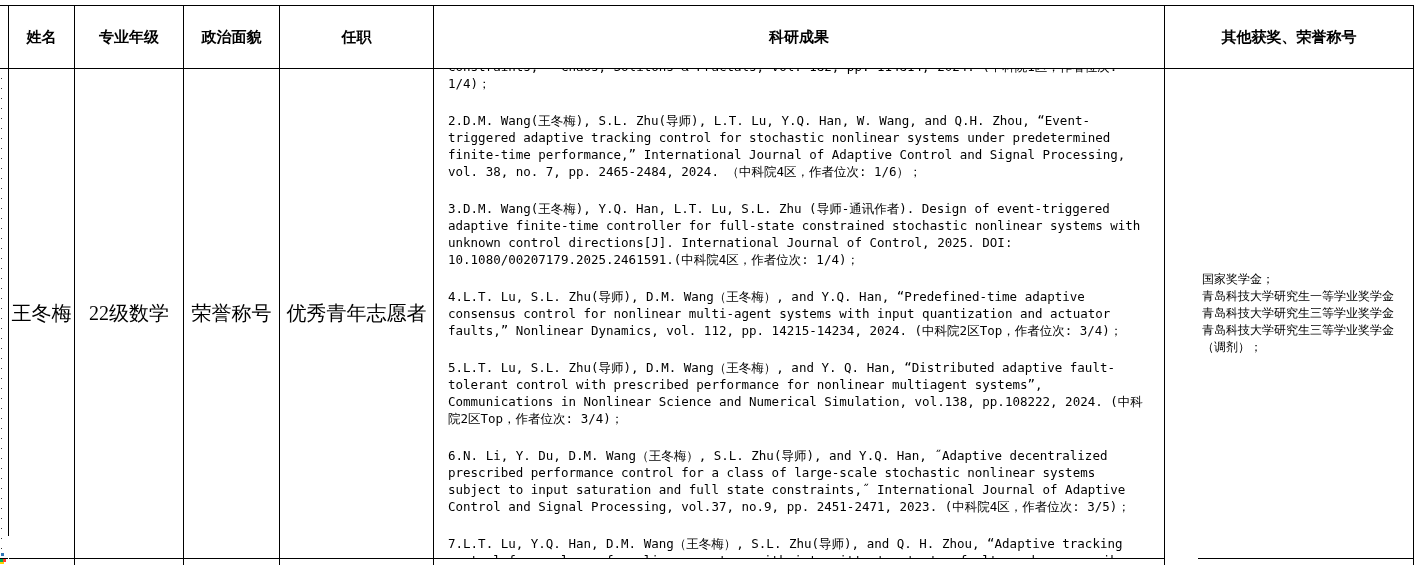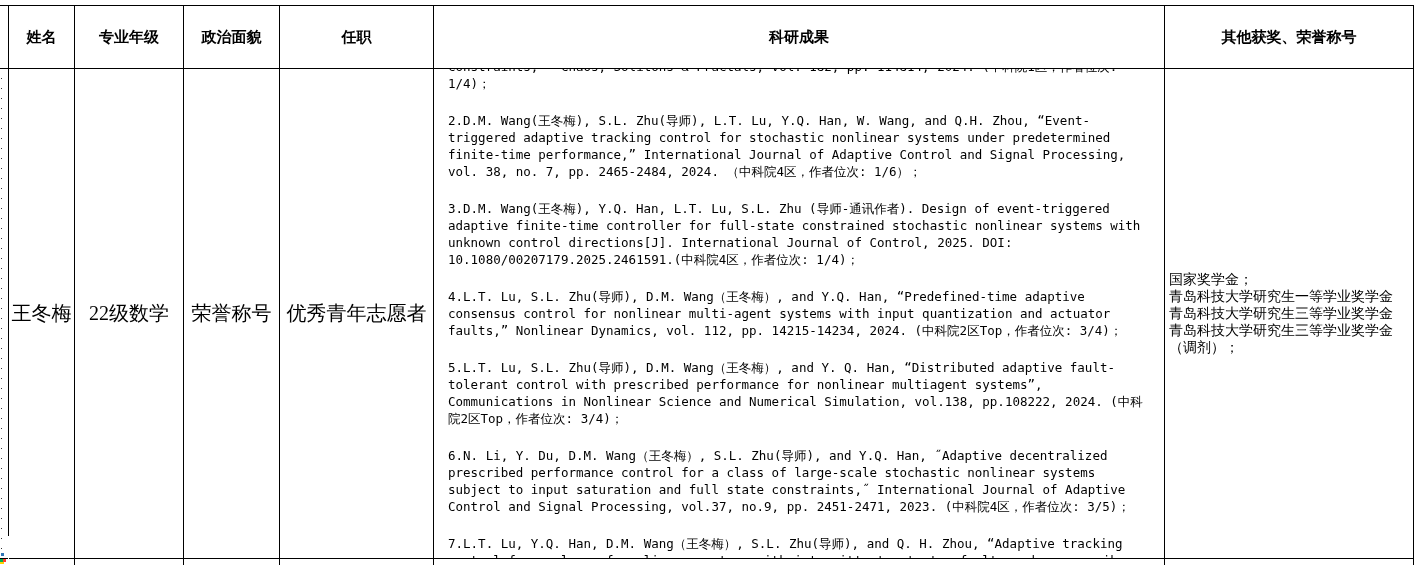--- a/index.html
+++ b/index.html
@@ -61,23 +61,24 @@
     font-family: "DejaVu Sans Mono", "Liberation Mono", monospace;
     font-size: 12.5px;
     line-height: 17px;
     text-align: left;
   }
   .td-awards {
     display: flex;
     flex-direction: column;
     justify-content: center;
     padding: 2px 2px 2px 4px;
-    font-size: 14px;
+    font-size: 12px;
     line-height: 17px;
     text-align: left;
+    margin-left: 33px;
   }
   .pub-item { margin: 10px; }
   .award-item { margin: 0; }
   
   .hline-ext {
     position: absolute;
     left: 0;
     width: 8px;
     height: 1px;
     background: #000;

